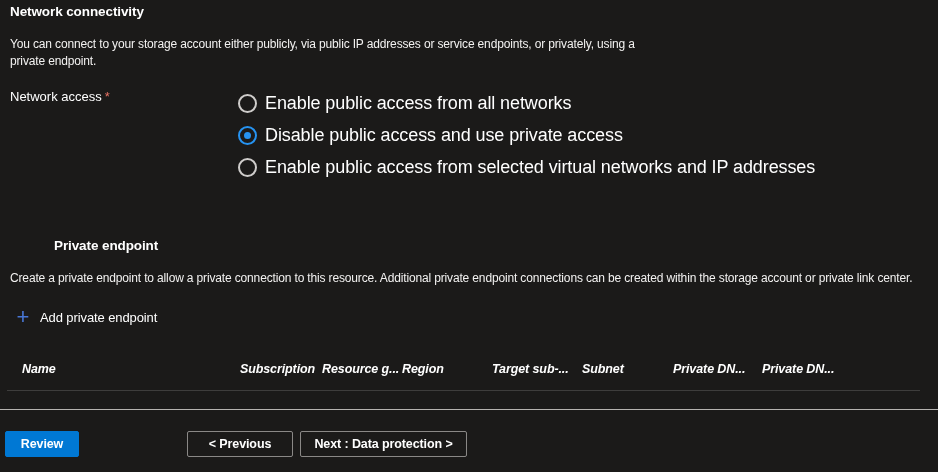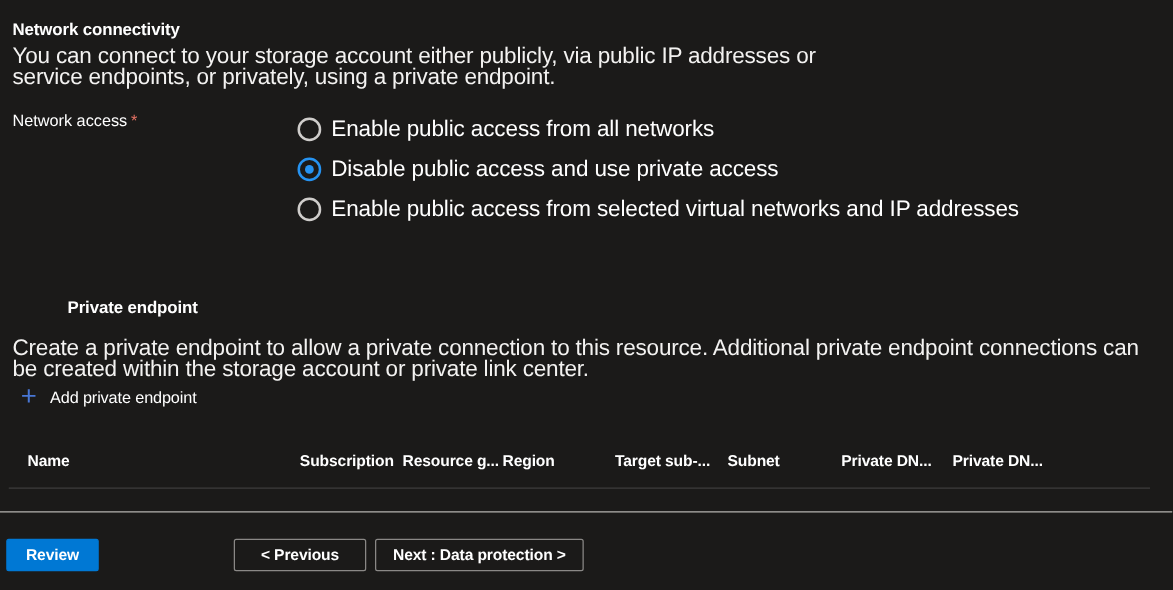--- a/index.html
+++ b/index.html
@@ -16,28 +16,28 @@
   }
 
   .section-title {
     position: absolute;
     left: 10px;
     margin: 0;
     font-size: 13.5px;
     font-weight: 700;
     letter-spacing: -0.1px;
   }
-  .title-network { top: 16px; }
+  .title-network { top: 4px; }
   .title-private { top: 238px; padding-left: 44px; }
 
   .desc {
     position: absolute;
     left: 10px;
     margin: 0;
-    font-size: 18px;
+    font-size: 12px;
     line-height: 17px;
     letter-spacing: -0.15px;
     color: #f3f2f1;
   }
   .desc-network { top: 36px; width: 660px; }
   .desc-private { top: 270px; width: 922px; }
 
   .field-label {
     position: absolute;
     left: 10px;
@@ -99,21 +99,21 @@
     left: 10px;
     top: 362px;
     right: 10px;
     padding-left: 12px;
     display: flex;
     font-size: 12.5px;
     font-weight: 700;
     letter-spacing: -0.1px;
     white-space: nowrap;
   }
-  .th-col { flex: none; overflow: hidden; }
+  .th-col { flex: none; overflow: hidden; font-style: italic; }
   .th-col:nth-child(1) { width: 211px; }
   .th-col:nth-child(2) { width: 89px; text-align: center; }
   .th-col:nth-child(3) { width: 80px; }
   .th-col:nth-child(4) { width: 90px; }
   .th-col:nth-child(5) { width: 90px; }
   .th-col:nth-child(6) { width: 91px; }
   .th-col:nth-child(7) { width: 89px; }
   .th-col:nth-child(8) { width: auto; }
 
   .divider { position: absolute; height: 1px; }

